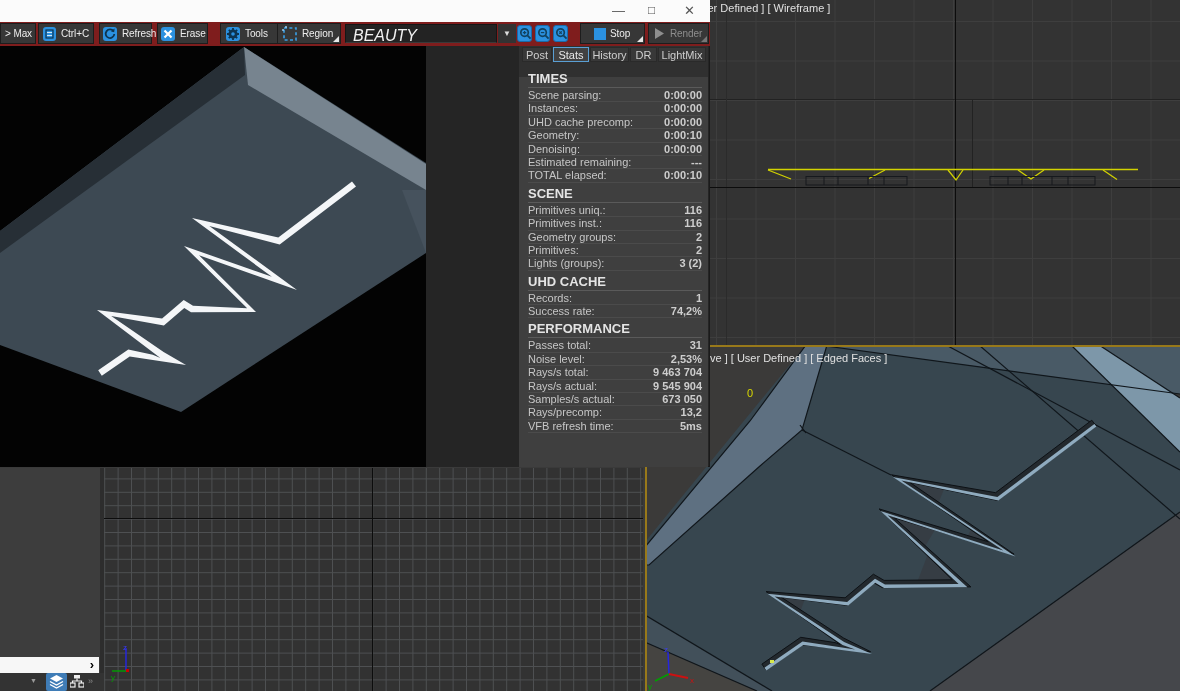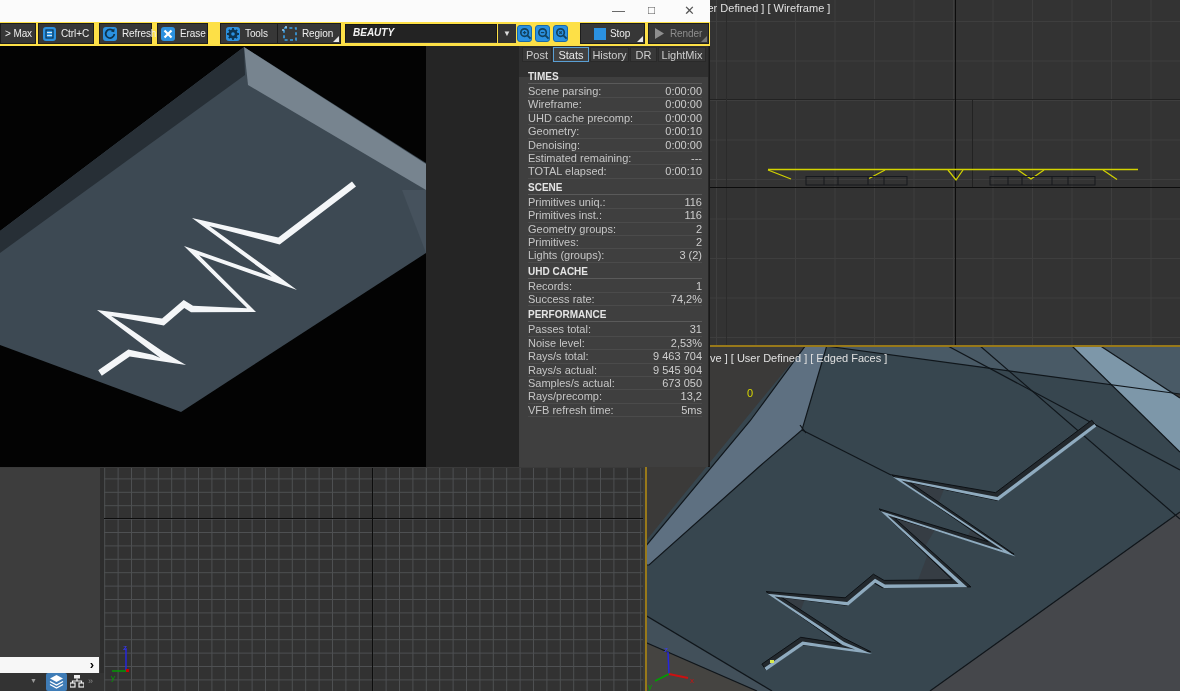--- a/index.html
+++ b/index.html
@@ -5,23 +5,23 @@
 #root{position:relative;width:1180px;height:691px;overflow:hidden;background:#3a3a3a;font-family:"Liberation Sans",sans-serif}
 .abs{position:absolute}
 .lbl{position:absolute;font-size:11px;color:#d4d4d4;white-space:nowrap}
 .tbtn{top:1px;height:21px;background:#373737;border:1px solid #1d1d1d;display:flex;align-items:center;color:#ededed;font-size:10px;letter-spacing:-0.1px;white-space:nowrap}
 .tbtn span{margin-left:4px}
 .tbtn svg{flex:none}
 .corner{position:absolute;right:1px;bottom:1px;width:0;height:0;border-style:solid;border-width:3px;border-color:transparent #e8e8e8 #e8e8e8 transparent}
 .zbtn{top:3px;width:15px;height:17px;background:#2b91e0;border-radius:3px;border:1px solid #1a6aa8}
 .tab{position:absolute;top:1px;height:15px;background:#383838;border:1px solid #2a2a2a;color:#cecece;font-size:11px;text-align:center;line-height:14px}
 .tab.sel{background:#414141;border:1px solid #5a9fd4;color:#e8e8e8}
-.shead{font-size:10px;font-weight:bold;color:#e4e4e4;padding:3px 0 1px 0;border-bottom:1px solid #5a5a5a;margin-bottom:1px}
+.shead{font-size:13px;font-weight:bold;color:#e4e4e4;padding:3px 0 1px 0;border-bottom:1px solid #5a5a5a;margin-bottom:1px}
 .srow{display:flex;justify-content:space-between;font-size:11px;color:#c6c6c6;height:13.4px;line-height:13px;border-bottom:1px solid #4b4b4b}
-.srow b{font-weight:normal;color:#cdcdcd}
+.srow b{font-weight:bold;color:#cdcdcd}
 </style></head>
 <body>
 <div id="root">
 
 <div class="abs" id="vpTR" style="left:645px;top:0;width:535px;height:345px;background-color:#333333;">
   <svg class="abs" style="left:0;top:0" width="535" height="345">
         <path d="M32.0 0 V345 M71.5 0 V345 M111.0 0 V345 M150.5 0 V345 M190.0 0 V345 M229.5 0 V345 M269.0 0 V345 M308.5 0 V345 M348.0 0 V345 M387.5 0 V345 M427.0 0 V345 M466.5 0 V345 M506.0 0 V345 M0 21.5 H535 M0 61.0 H535 M0 100.5 H535 M0 140.0 H535 M0 179.5 H535 M0 219.0 H535 M0 258.5 H535 M0 298.0 H535 M0 337.5 H535" stroke="#3e3e3e" stroke-width="1"></path>
       </svg>
   <div class="abs" style="left:0;top:99px;width:535px;height:1px;background:#222222"></div>
   <div class="abs" style="left:81px;top:0;width:1px;height:345px;background:#2b2b2b"></div>
@@ -137,21 +137,21 @@
 </div>
 
 <div class="abs" id="vfb" style="left:0;top:0;width:710px;height:467px;background:#252525;border-right:1px solid #1a1a1a;border-bottom:1px solid #1a1a1a">
 
   <div class="abs" style="left:0;top:0;width:710px;height:22px;background:#fbfbfb">
     <span class="abs" style="left:612px;top:3px;font-size:13px;color:#555">—</span>
     <span class="abs" style="left:648px;top:3px;font-size:12px;color:#555">□</span>
     <span class="abs" style="left:684px;top:3px;font-size:13px;color:#555">✕</span>
   </div>
 
-  <div class="abs" id="tbar" style="left:0;top:22px;width:710px;height:24px;background:#fde047">
+  <div class="abs" id="tbar" style="left:0;top:22px;width:710px;height:24px;background:#7f1d1d">
     <div class="abs tbtn" style="left:0;width:36px">
           <span style="margin-left:4px">&gt; Max</span>
         </div>
     <div class="abs tbtn" style="left:38px;width:56px">
       <svg width="15" height="16" viewBox="0 0 15 16" style="margin-left:3px">
             <rect x="1" y="1" width="13" height="14" rx="3" fill="#2b91e0"></rect>
             <rect x="4" y="4" width="7" height="8" fill="none" stroke="#0d3551" stroke-width="1.2"></rect>
             <path d="M5 6.5 H10 M5 9.5 H10" stroke="#cfe8fa" stroke-width="1.2"></path>
           </svg>
       <span>Ctrl+C</span>
@@ -184,21 +184,21 @@
         </div>
     <div class="abs tbtn" style="left:277px;width:64px">
       <svg width="16" height="16" viewBox="0 0 16 16" style="margin-left:4px">
             <rect x="2" y="2" width="12" height="12" fill="none" stroke="#3aa0e8" stroke-width="1.6" stroke-dasharray="3 2.4"></rect>
             <path d="M5 1 H3 M1 5 V3" stroke="#9fd0f2" stroke-width="1.4"></path>
           </svg>
       <span>Region</span>
       <div class="corner"></div>
         </div>
     <div class="abs" style="left:345px;top:2px;width:152px;height:19px;background:#232323;border:1px solid #161616;border-bottom-color:#3a3a3a">
-      <span style="position:absolute;left:7px;top:2px;color:#f2f2f2;font-size:10px;font-weight:bold;font-style:italic">BEAUTY</span>
+      <span style="position:absolute;left:7px;top:2px;color:#f2f2f2;font-size:16px;font-weight:normal;font-style:italic">BEAUTY</span>
         </div>
     <div class="abs" style="left:498px;top:2px;width:18px;height:19px;background:#333;color:#ddd;font-size:8px;text-align:center;line-height:19px">▼</div>
     <div class="abs zbtn" style="left:517px"><svg width="15" height="15" viewBox="0 0 16 16">
             <circle cx="7" cy="7" r="4" fill="none" stroke="#11425f" stroke-width="1.8"></circle>
             <path d="M10 10 L13.4 13.4" stroke="#11425f" stroke-width="2"></path>
             <path d="M5.2 7 H8.8 M7 5.2 V8.8" stroke="#11425f" stroke-width="1.3"></path>
           </svg></div>
     <div class="abs zbtn" style="left:535px"><svg width="15" height="15" viewBox="0 0 16 16">
             <circle cx="7" cy="7" r="4" fill="none" stroke="#11425f" stroke-width="1.8"></circle>
             <path d="M10 10 L13.4 13.4" stroke="#11425f" stroke-width="2"></path>
@@ -242,21 +242,21 @@
       <div class="tab" style="left:111px;width:27px">DR</div>
       <div class="tab" style="left:139px;width:48px">LightMix</div>
     </div>
     <div class="abs" style="left:9px;top:22px;width:174px">
       <div class="shead">TIMES</div>
       <div class="srow">
             <span>Scene parsing:</span>
             <b>0:00:00</b>
           </div>
       <div class="srow">
-            <span>Wireframe:</span>
+            <span>Instances:</span>
             <b>0:00:00</b>
           </div>
       <div class="srow">
             <span>UHD cache precomp:</span>
             <b>0:00:00</b>
           </div>
       <div class="srow">
             <span>Geometry:</span>
             <b>0:00:10</b>
           </div>

